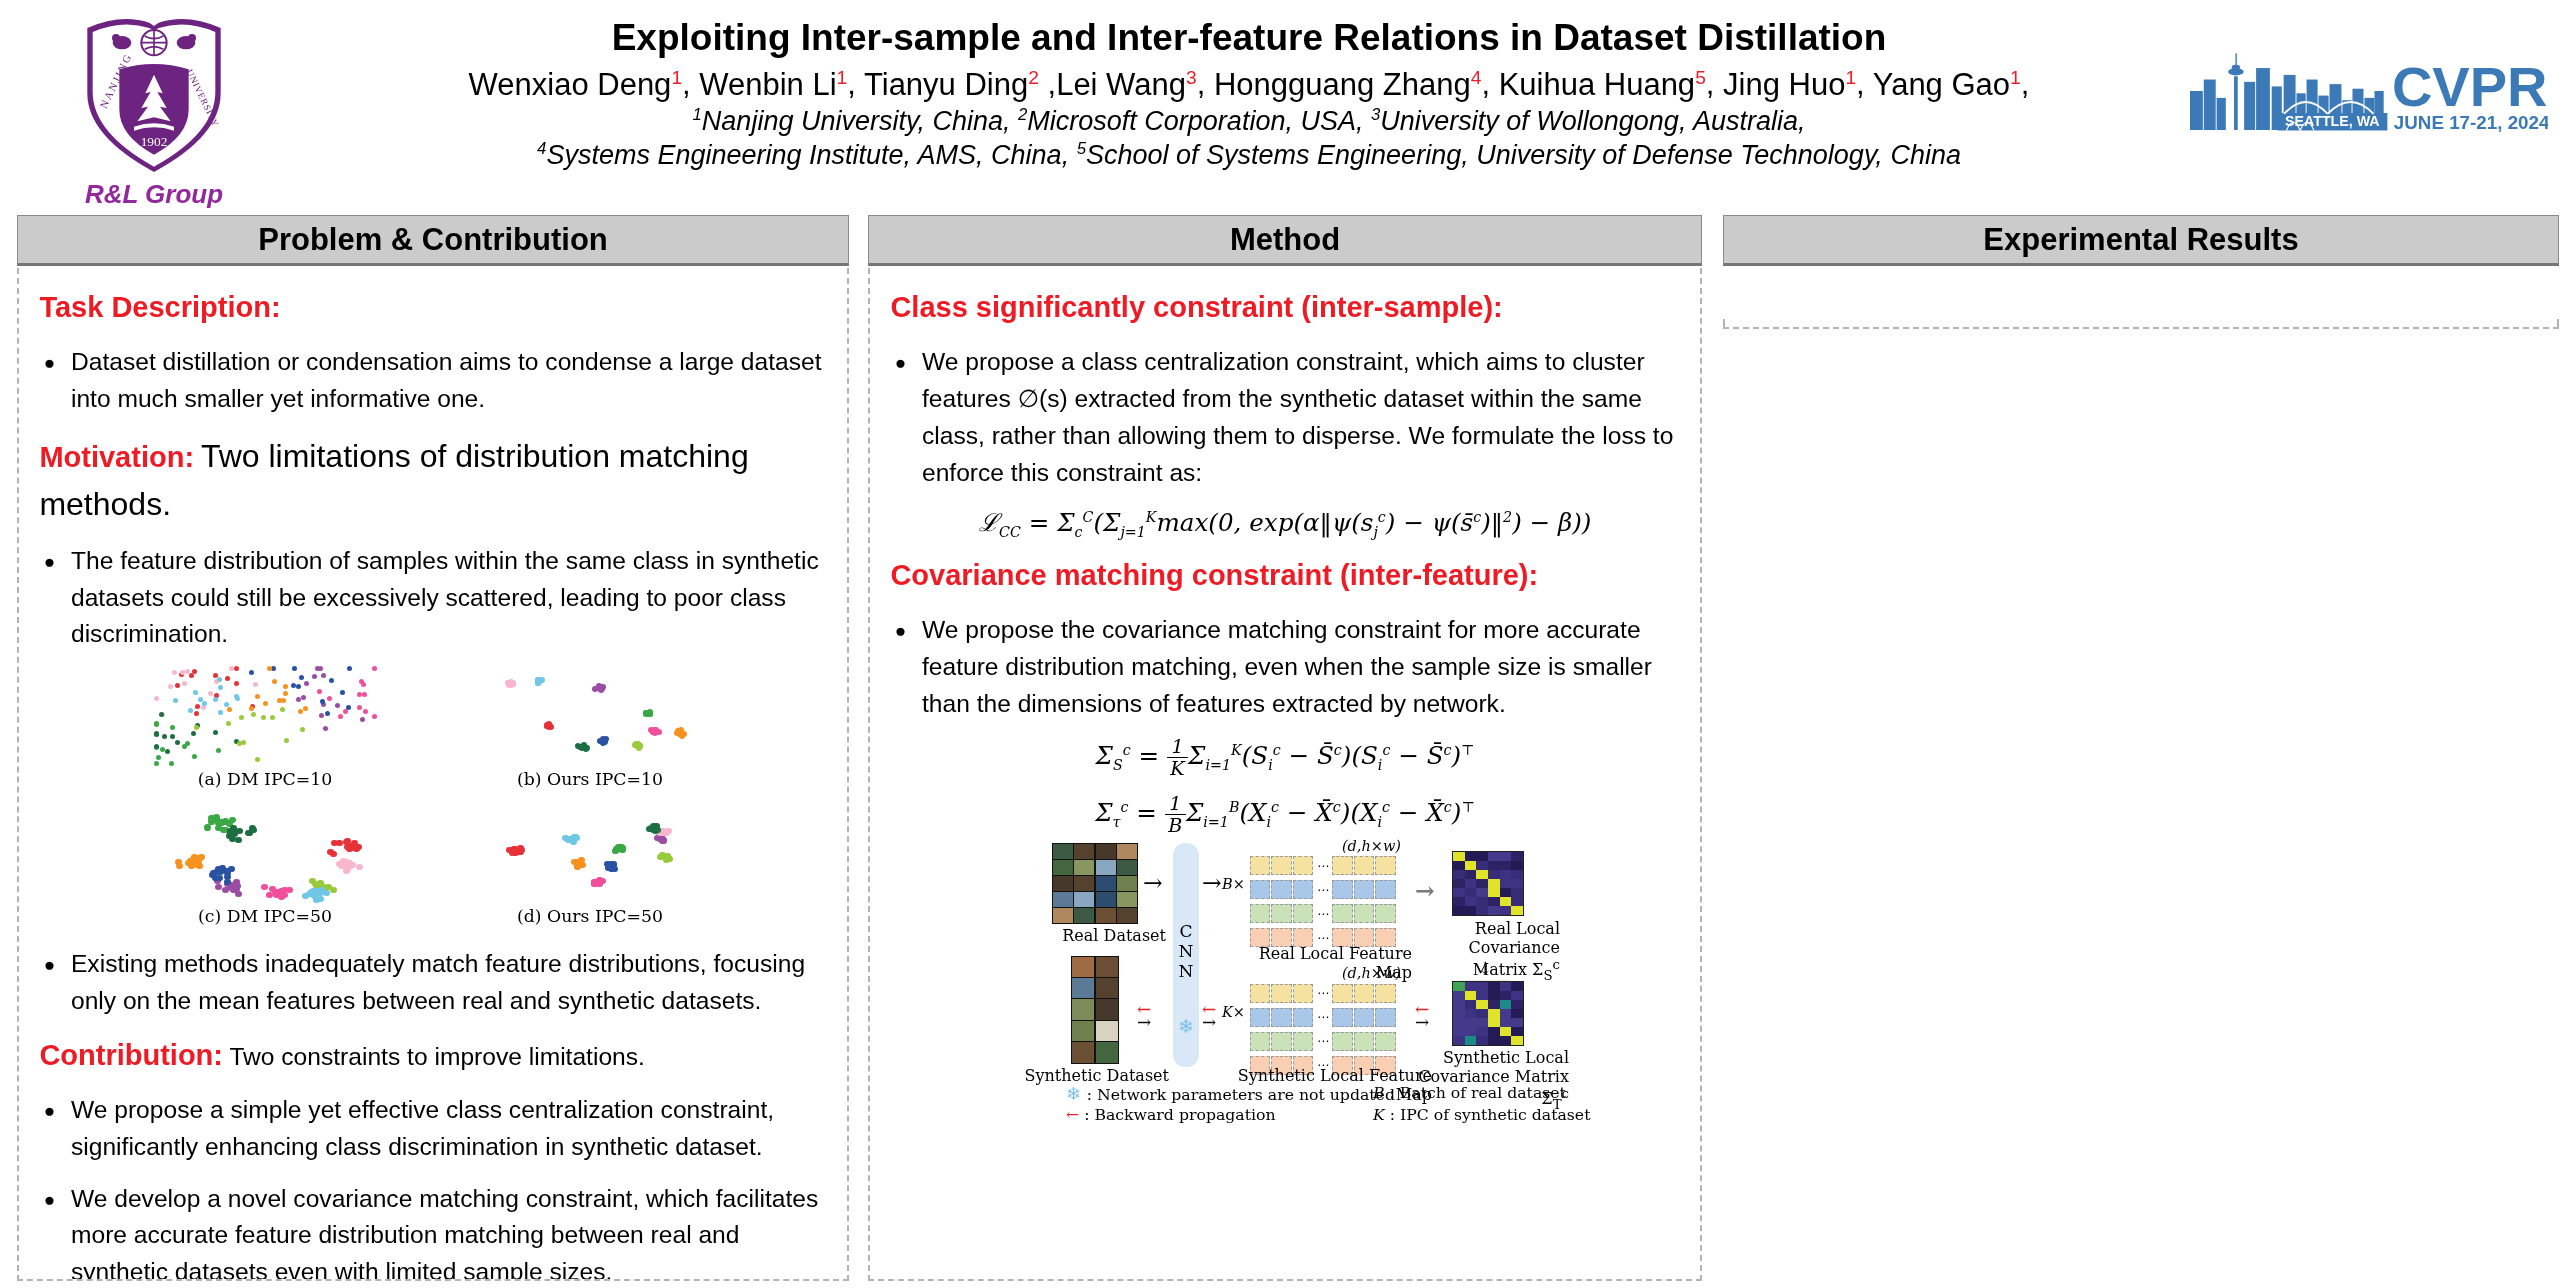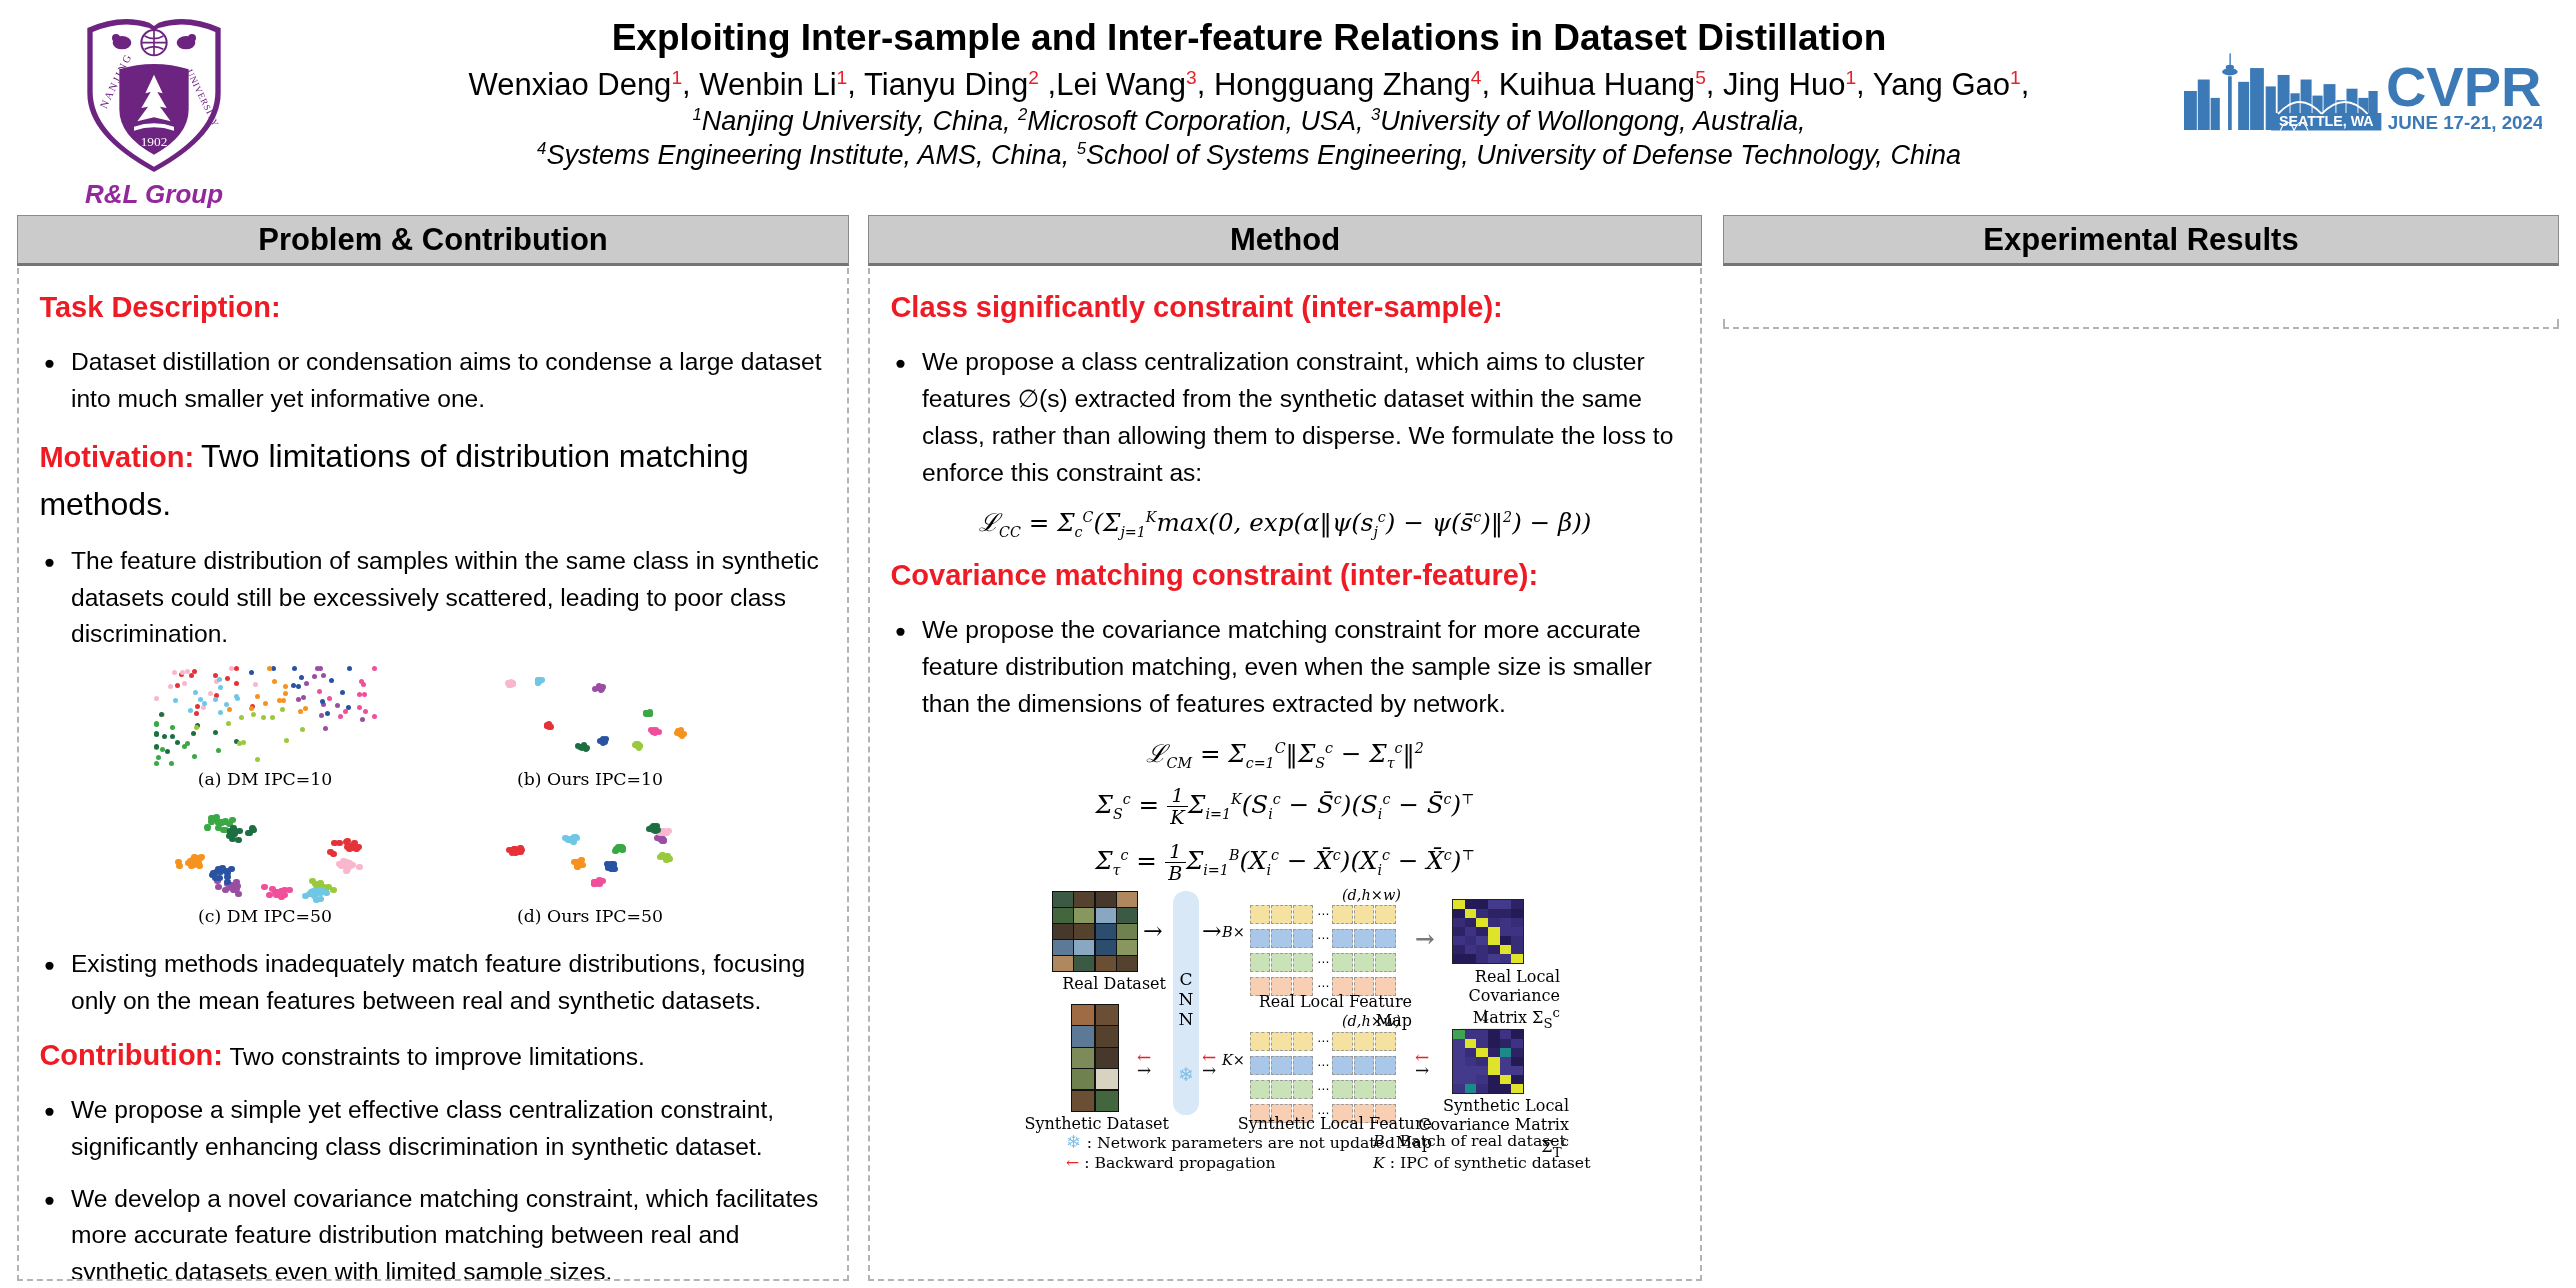--- a/index.html
+++ b/index.html
@@ -8,21 +8,21 @@
 
   
   .titleblock{position:absolute;left:313px;right:391px;top:17px;text-align:center;}
   .main-title{font-size:37px;font-weight:bold;margin:0;line-height:1.15;}
   .authors{font-size:31px;margin-top:6.7px;white-space:nowrap;}
   .authors sup{color:#e8202a;font-size:0.62em;}
   .affil{font-size:27px;font-style:italic;margin-top:2.2px;white-space:nowrap;}
   .affil sup{font-size:0.62em;}
   .nju{position:absolute;left:59px;top:7.8px;width:190px;text-align:center;}
   .rl-group{color:#93279c;font-weight:bold;font-style:italic;font-size:26px;margin-top:1.1px;}
-  .cvpr{position:absolute;right:34px;top:31px;}
+  .cvpr{position:absolute;right:28px;top:31px;}
 
   
   .col{position:absolute;top:215px;height:1066px;}
   .col-left{left:17px;width:832px;}
   .col-mid{left:868px;width:834px;}
   .col-right{left:1723px;width:836px;}
   .col-header{height:47px;background:#cbcbcb;border:1.7px solid #8a8a8a;border-bottom:3.9px solid #757575;
     display:flex;align-items:center;justify-content:center;font-size:31px;font-weight:bold;}
   .col-body{position:absolute;top:53px;left:0;right:0;bottom:0;border:2.2px dashed #b3b3b3;border-top:none;
     padding:3.4px 17px 4.5px 17px;overflow:hidden;}
@@ -674,21 +674,20 @@
       <div class="bullet">
         <span class="mark">●</span>
         <span class="txt">We propose a class centralization constraint, which aims to cluster features ∅(s) extracted from the synthetic dataset within the same class, rather than allowing them to disperse. We formulate the loss to enforce this constraint as:</span>
       </div>
       <div class="formula">ℒ<sub>CC</sub> = Σ<sub>c</sub><sup>C</sup>(Σ<sub>j=1</sub><sup>K</sup>max(0, exp(α‖ψ(s<sub>j</sub><sup>c</sup>) − ψ(s̄<sup>c</sup>)‖<sup>2</sup>) − β))</div>
       <div class="pline"><span class="redlabel">Covariance matching constraint (inter-feature):</span></div>
       <div class="bullet">
         <span class="mark">●</span>
         <span class="txt">We propose the covariance matching constraint for more accurate feature distribution matching, even when the sample size is smaller than the dimensions of features extracted by network.</span>
       </div>
-      <div class="formula">ℒ<sub>CM</sub> = Σ<sub>c=1</sub><sup>C</sup>‖Σ<sub>S</sub><sup>c</sup> − Σ<sub>τ</sub><sup>c</sup>‖<sup>2</sup></div>
       <div class="formula">Σ<sub>S</sub><sup>c</sup> = <span class="frac">
             <span>1</span>
             <span>K</span>
           </span>Σ<sub>i=1</sub><sup>K</sup>(S<sub>i</sub><sup>c</sup> − S̄<sup>c</sup>)(S<sub>i</sub><sup>c</sup> − S̄<sup>c</sup>)<sup>⊤</sup></div>
       <div class="formula">Σ<sub>τ</sub><sup>c</sup> = <span class="frac">
             <span>1</span>
             <span>B</span>
           </span>Σ<sub>i=1</sub><sup>B</sup>(X<sub>i</sub><sup>c</sup> − X̄<sup>c</sup>)(X<sub>i</sub><sup>c</sup> − X̄<sup>c</sup>)<sup>⊤</sup></div>
 
       <div class="diagram" id="diagram">

